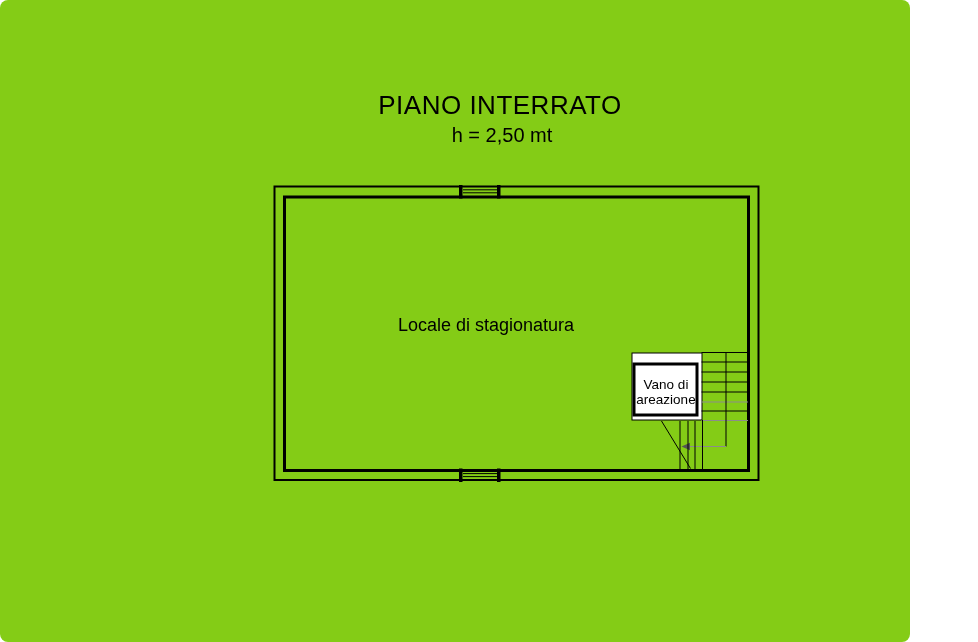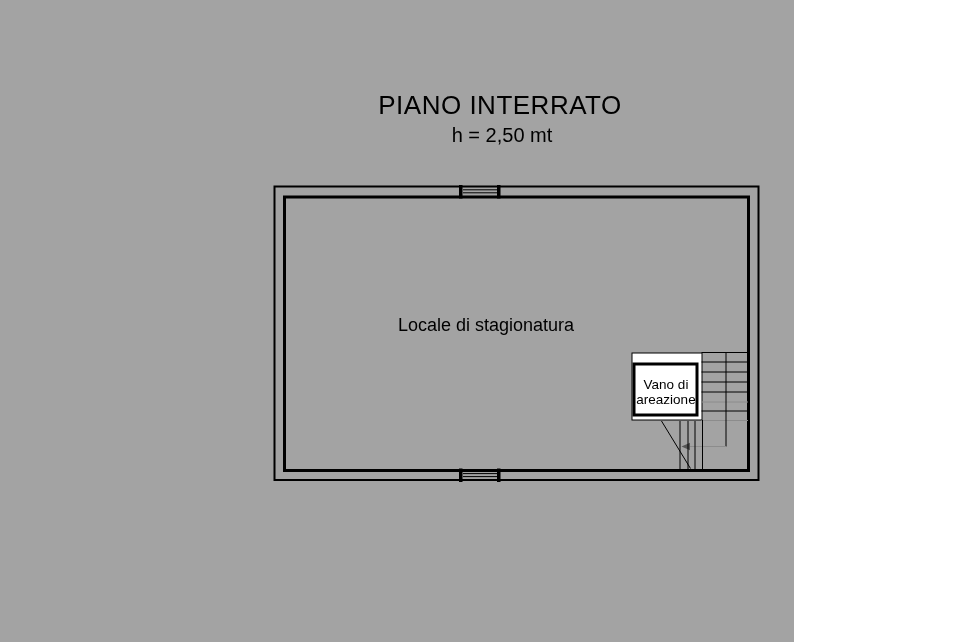--- a/index.html
+++ b/index.html
@@ -2,25 +2,26 @@
 <html><head>
 <meta charset="utf-8">
 <style>
   html, body {
     margin: 0;
     padding: 0;
     background: #ffffff;
   }
   .page {
     position: relative;
-    width: 794px;
+    width: 910px;
     height: 642px;
-    background: #a3a3a3;
+    background: #84cc16;
     overflow: hidden;
     font-family: "Liberation Sans", sans-serif;
+    border-radius: 8px;
   }
   svg text {
     font-family: "Liberation Sans", sans-serif;
     fill: #000000;
   }
   .title-text {
     font-size: 26px;
     letter-spacing: 0.5px;
   }
   .subtitle-text {

